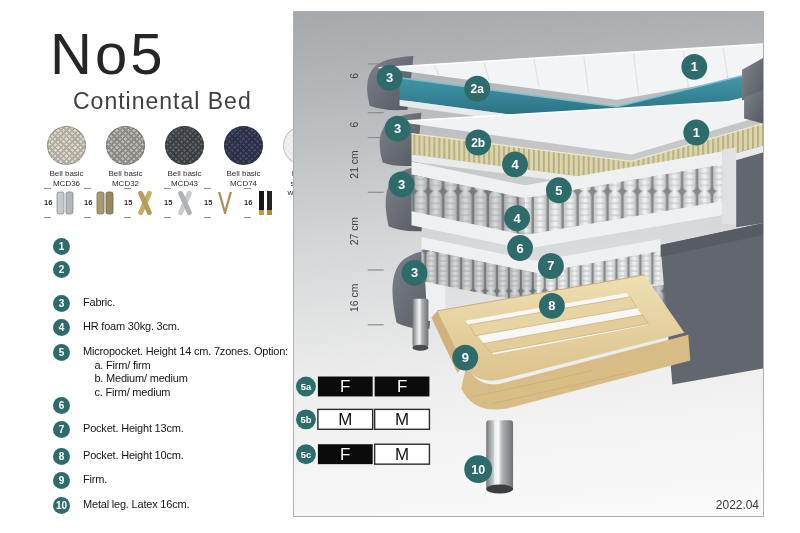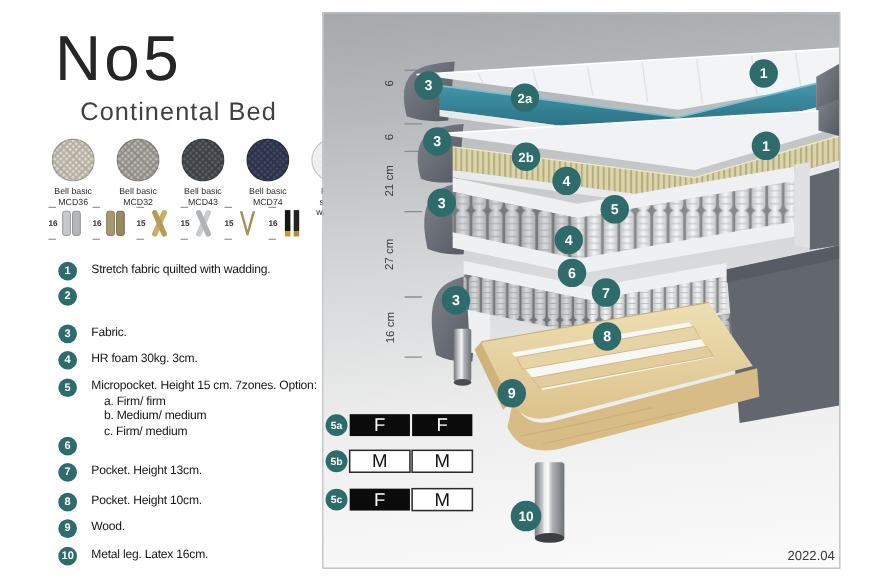--- a/index.html
+++ b/index.html
@@ -154,54 +154,53 @@
         <rect x="5" y="2" width="5" height="19" fill="#161616"></rect>
           <rect x="5" y="21" width="5" height="5" fill="#c59a33"></rect>
         <rect x="13" y="2" width="5" height="19" fill="#232323"></rect>
           <rect x="13" y="21" width="5" height="5" fill="#b78d2c"></rect>
       </svg>
     </div>
   </div>
 
   <div class="legend-item" style="top:238px">
     <span class="badge">1</span>
-    <span class="legend-text">Stretch fabric quilted with wadding.</span>
   </div>
   <div class="legend-item" style="top:261px">
     <span class="badge">2</span>
   </div>
   <div class="legend-item" style="top:295px">
     <span class="badge">3</span>
     <span class="legend-text">Fabric.</span>
   </div>
   <div class="legend-item" style="top:319px">
     <span class="badge">4</span>
     <span class="legend-text">HR foam 30kg. 3cm.</span>
   </div>
   <div class="legend-item" style="top:344px">
     <span class="badge">5</span>
-    <span class="legend-text">Micropocket. Height 15 cm. 7zones. Option:
+    <span class="legend-text">Micropocket. Height 14 cm. 7zones. Option:
     a. Firm/ firm
     b. Medium/ medium
     c. Firm/ medium</span>
   </div>
   <div class="legend-item" style="top:397px">
     <span class="badge">6</span>
   </div>
   <div class="legend-item" style="top:421px">
     <span class="badge">7</span>
     <span class="legend-text">Pocket. Height 13cm.</span>
   </div>
   <div class="legend-item" style="top:448px">
     <span class="badge">8</span>
     <span class="legend-text">Pocket. Height 10cm.</span>
   </div>
   <div class="legend-item" style="top:472px">
     <span class="badge">9</span>
-    <span class="legend-text">Wood.</span>
+    <span class="legend-text">Firm.</span>
   </div>
   <div class="legend-item" style="top:497px">
     <span class="badge">10</span>
     <span class="legend-text">Metal leg. Latex 16cm.</span>
   </div>
 
   <div class="panel">
   <svg viewBox="0 0 471 506">
     <defs>
       <linearGradient id="capG" x1="0" y1="0" x2="1" y2="1">

